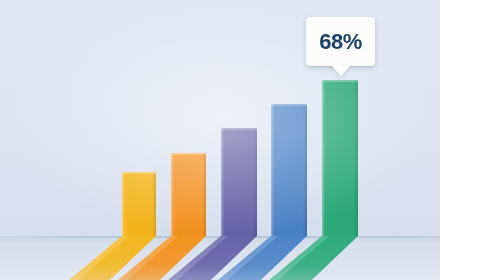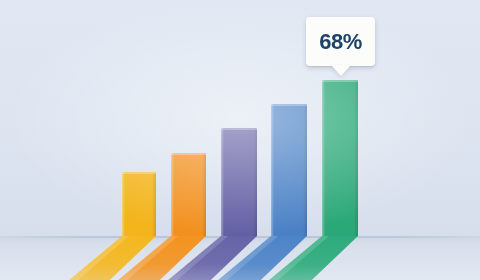--- a/index.html
+++ b/index.html
@@ -9,21 +9,21 @@
   body {
     width: 480px;
     height: 280px;
     overflow: hidden;
     font-family: "Liberation Sans", sans-serif;
   }
 
   
   #stage {
     position: relative;
-    width: 480px;
+    width: 440px;
     height: 280px;
     overflow: hidden;
     background: linear-gradient(175deg, #e2e9f3 0%, #dde5f1 45%, #d8e1ee 100%);
     text-decoration: underline;
   }
 
   
   #wall {
     position: absolute;
     left: 0; top: 0;

